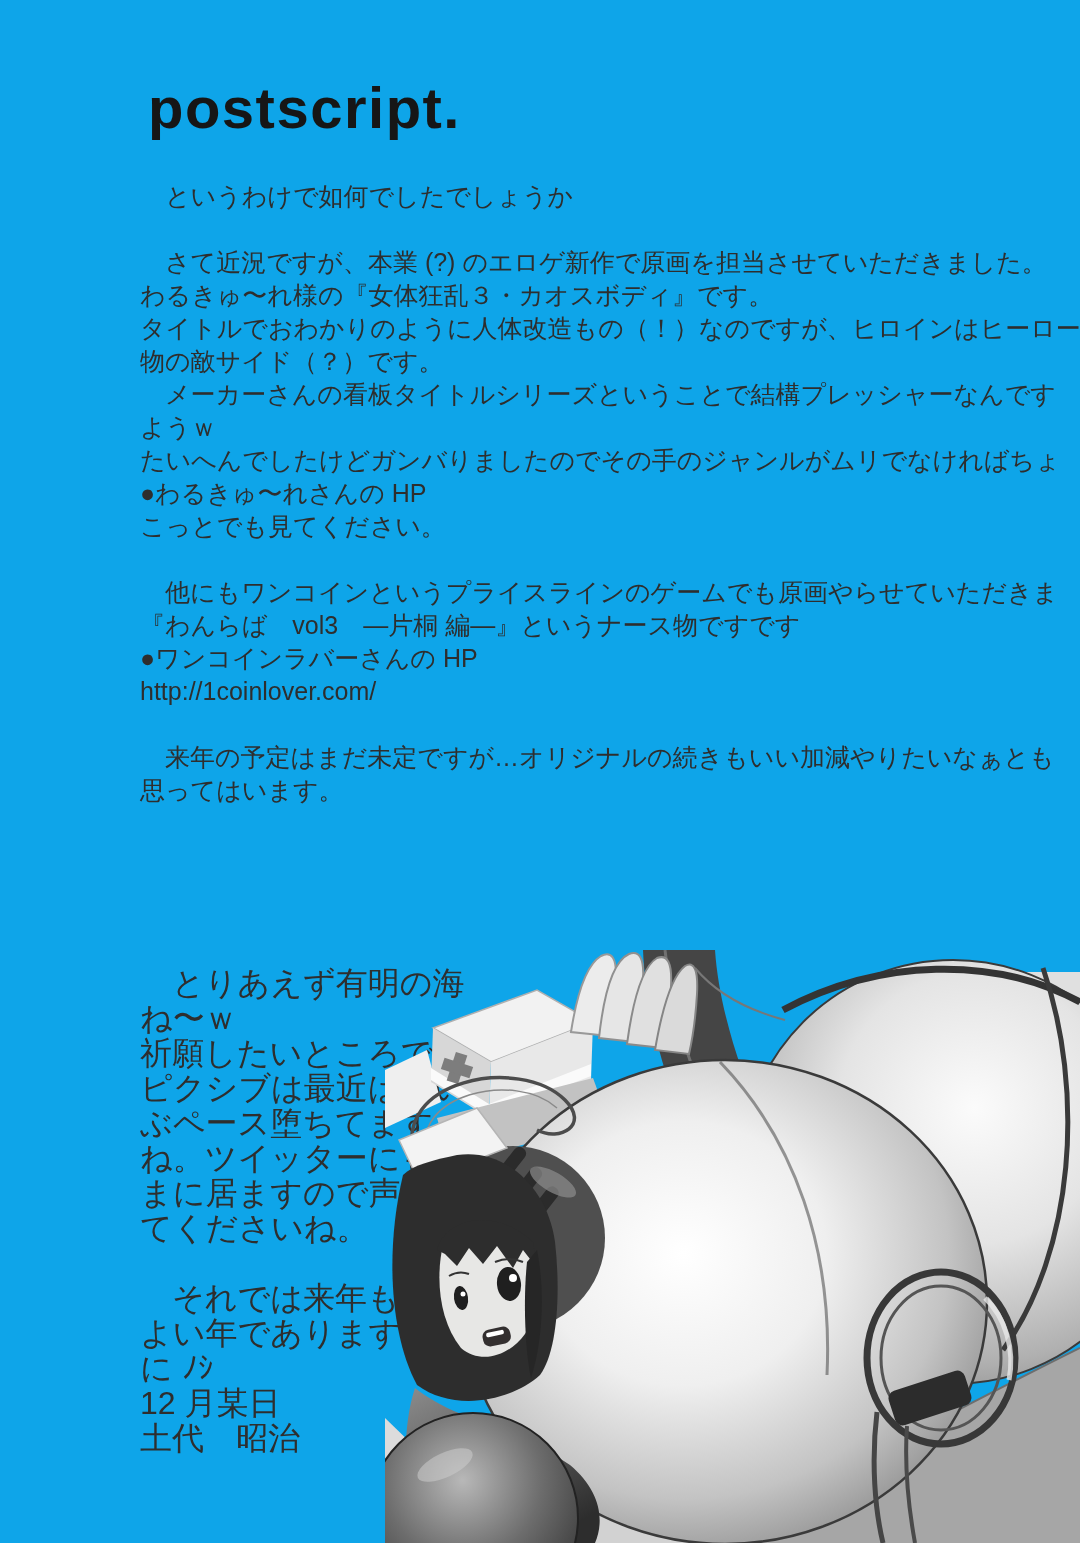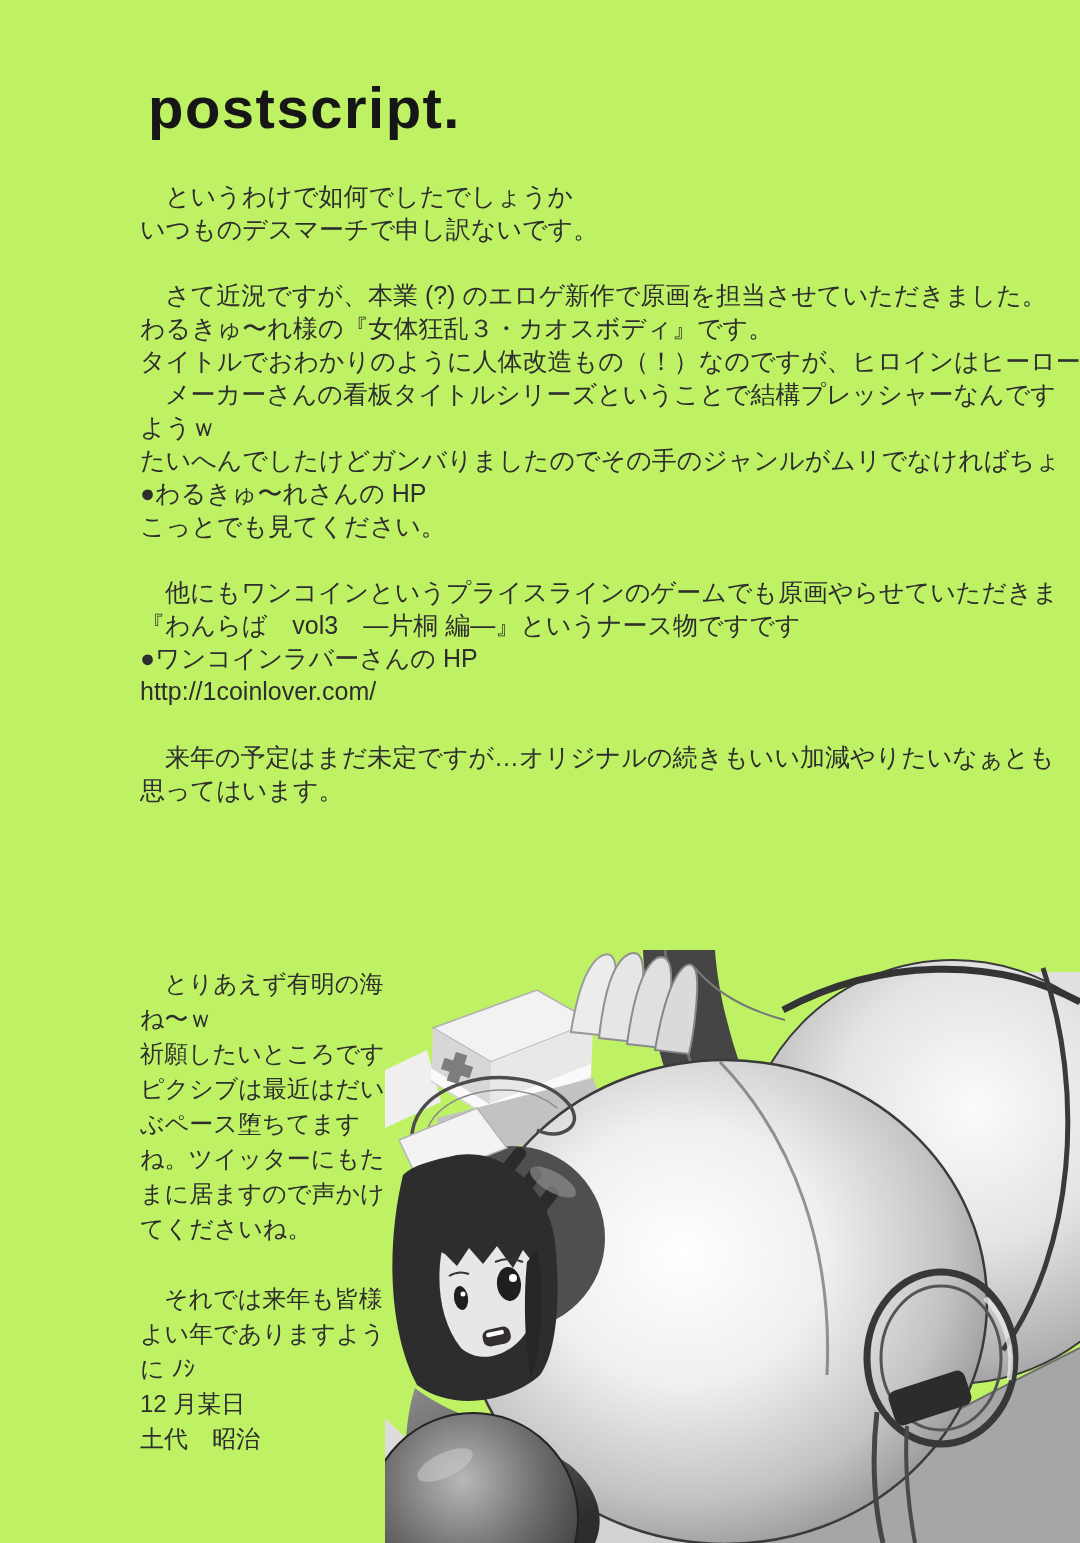--- a/index.html
+++ b/index.html
@@ -1,45 +1,45 @@
 <!DOCTYPE html>
 <html><head>
 <meta charset="utf-8">
 <style>
   html,body{margin:0;padding:0;background:#d8d8d8;}
   .page{
     position:relative;width:1080px;height:1543px;margin:0 auto;
-    background:#bef264;overflow:hidden;
+    background:#0ea5e9;overflow:hidden;
     font-family:"Liberation Sans","DejaVu Sans",sans-serif;
     color:#2e2e2e;
   }
   .title{
     position:absolute;left:148px;top:74px;
     font-size:58px;font-weight:700;letter-spacing:1.5px;color:#161616;
   }
   .main-text{position:absolute;left:140px;top:180px;width:820px;}
   .main-text .ln{height:33px;line-height:33px;font-size:25px;white-space:nowrap;}
   .col-text{position:absolute;left:140px;top:966px;width:345px;}
-  .col-text .ln{height:35px;line-height:35px;font-size:24px;white-space:nowrap;}
+  .col-text .ln{height:35px;line-height:35px;font-size:32px;white-space:nowrap;}
   .illus{position:absolute;left:385px;top:950px;width:695px;height:593px;}
 </style>
 </head>
 <body>
 
 <div class="page">
 
   <div class="title">postscript.</div>
 
   <div class="main-text">
     <div class="ln">　というわけで如何でしたでしょうか</div>
-    <div class="ln">いつものデスマーチで申し訳ないです。</div>
     <div class="ln"></div>
     <div class="ln">　さて近況ですが、本業 (?) のエロゲ新作で原画を担当させていただきました。</div>
     <div class="ln">わるきゅ〜れ様の『女体狂乱３・カオスボディ』です。</div>
     <div class="ln">タイトルでおわかりのように人体改造もの（！）なのですが、ヒロインはヒーロー</div>
+    <div class="ln">物の敵サイド（？）です。</div>
     <div class="ln">　メーカーさんの看板タイトルシリーズということで結構プレッシャーなんです</div>
     <div class="ln">ようｗ</div>
     <div class="ln">たいへんでしたけどガンバりましたのでその手のジャンルがムリでなければちょ</div>
     <div class="ln">●わるきゅ〜れさんの HP</div>
     <div class="ln">こっとでも見てください。</div>
     <div class="ln"></div>
     <div class="ln">　他にもワンコインというプライスラインのゲームでも原画やらせていただきま</div>
     <div class="ln">『わんらば　vol3　―片桐 編―』というナース物ですです</div>
     <div class="ln">●ワンコインラバーさんの HP</div>
     <div class="ln">http://1coinlover.com/</div>

